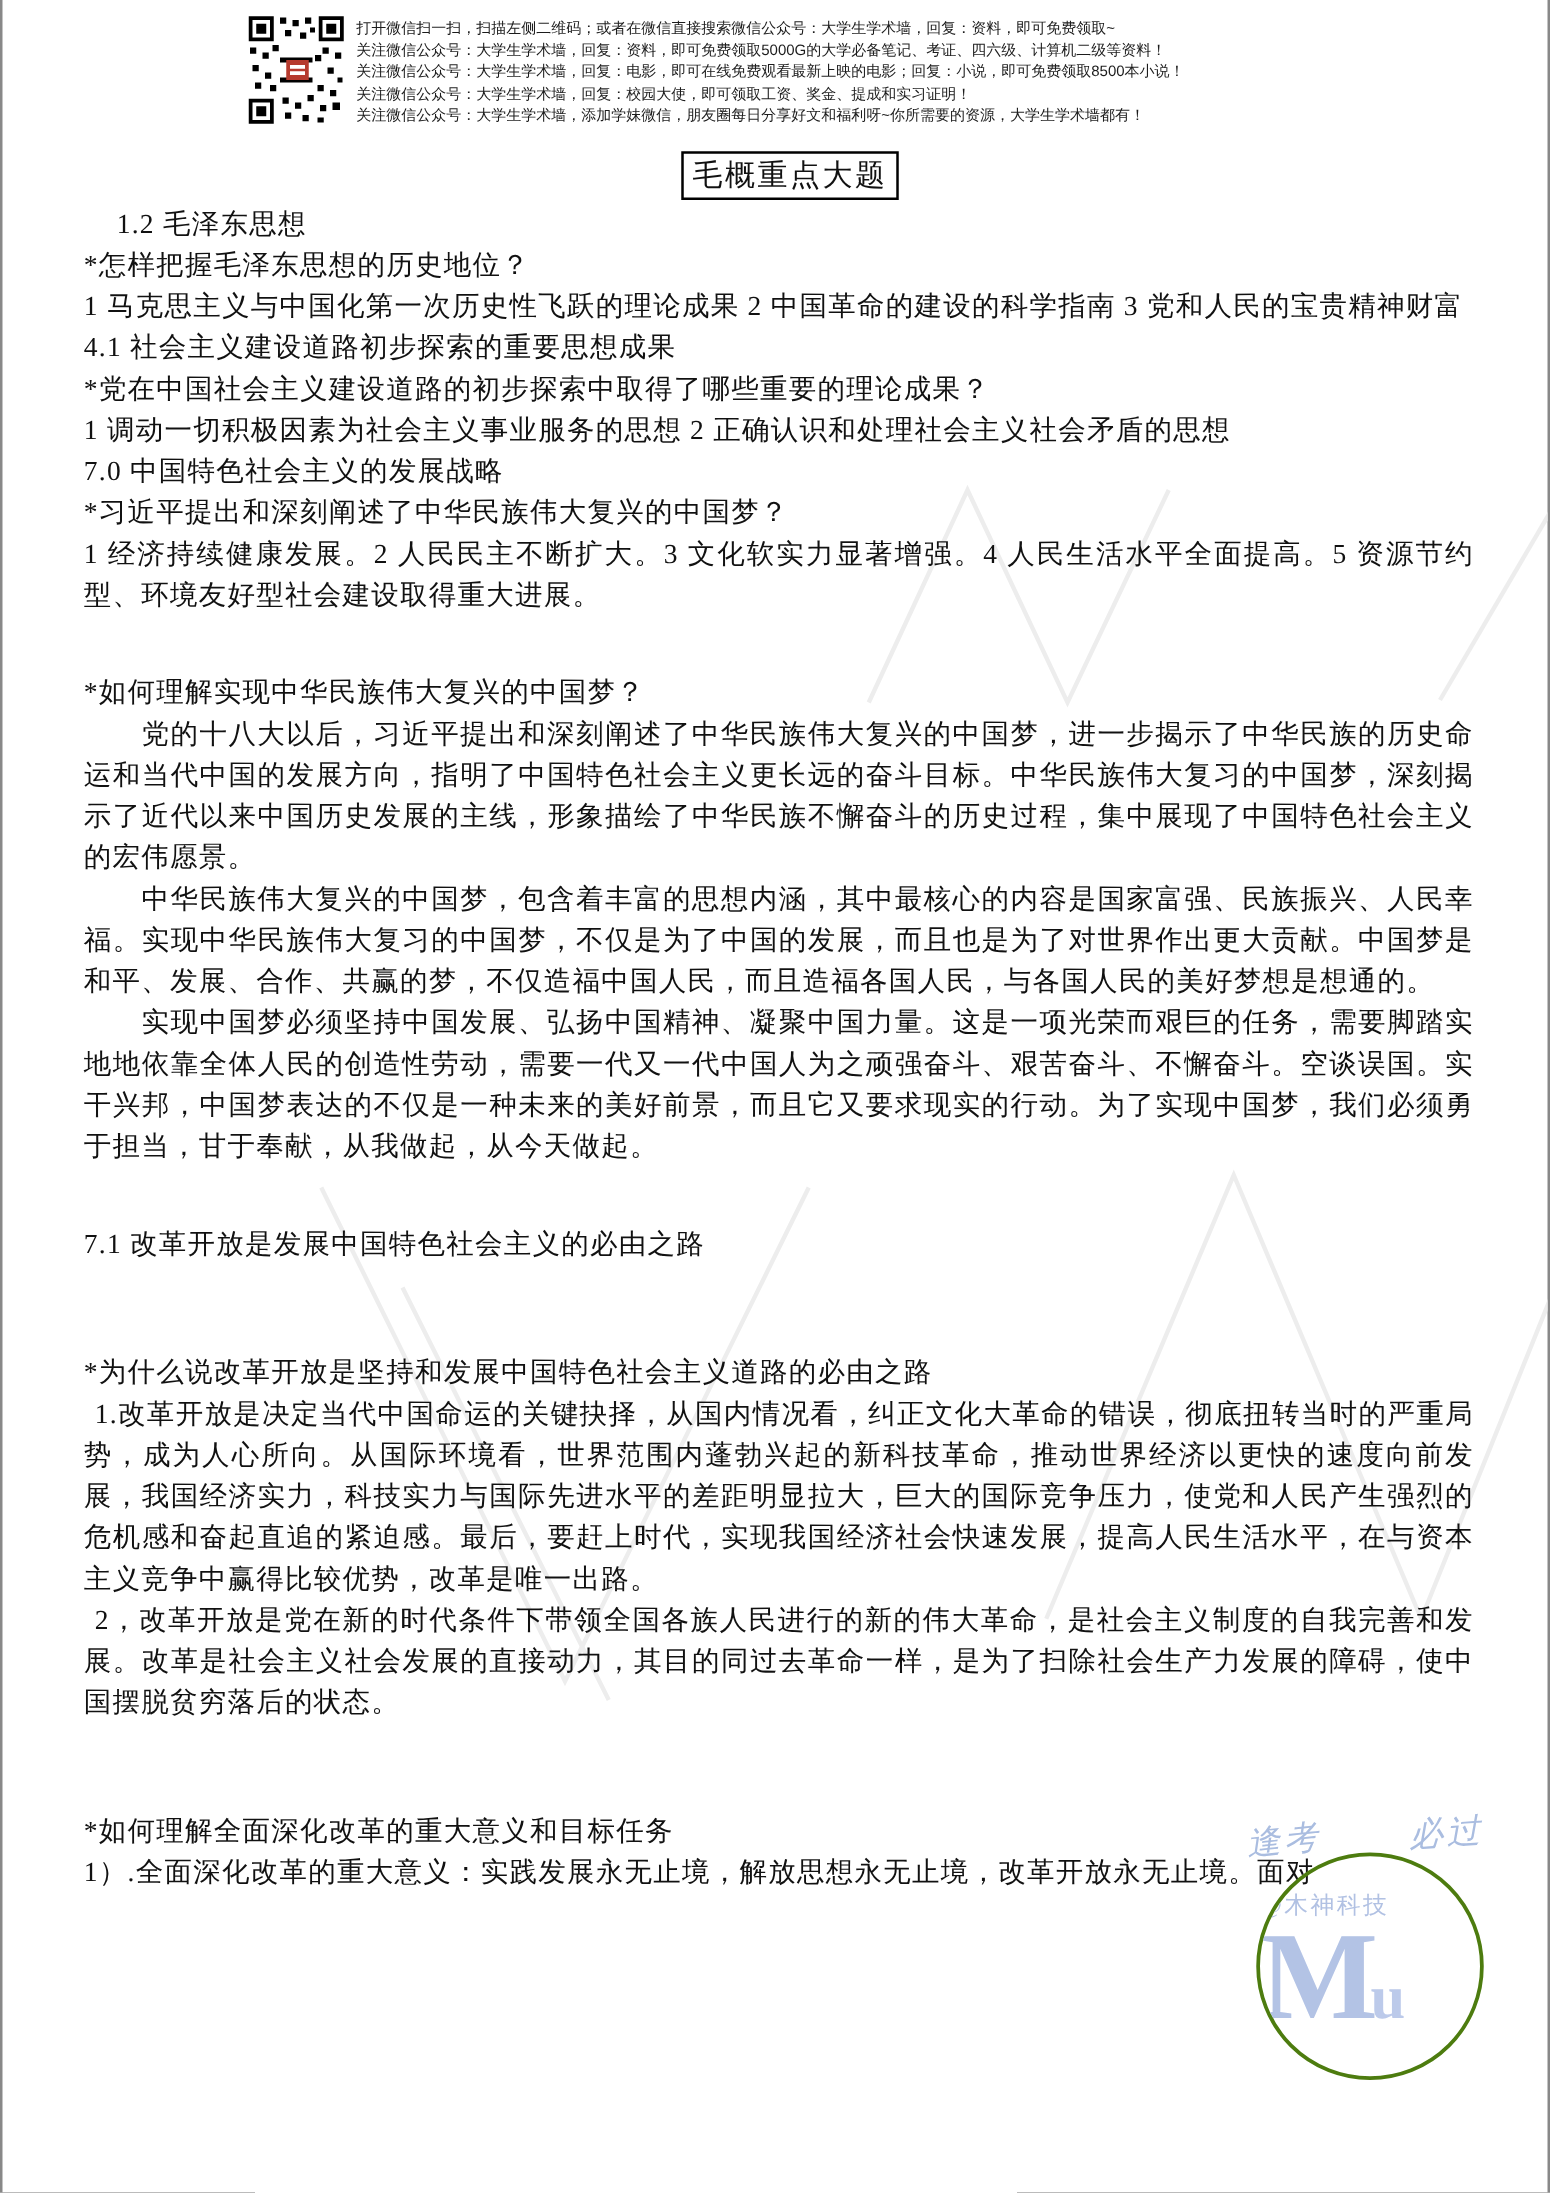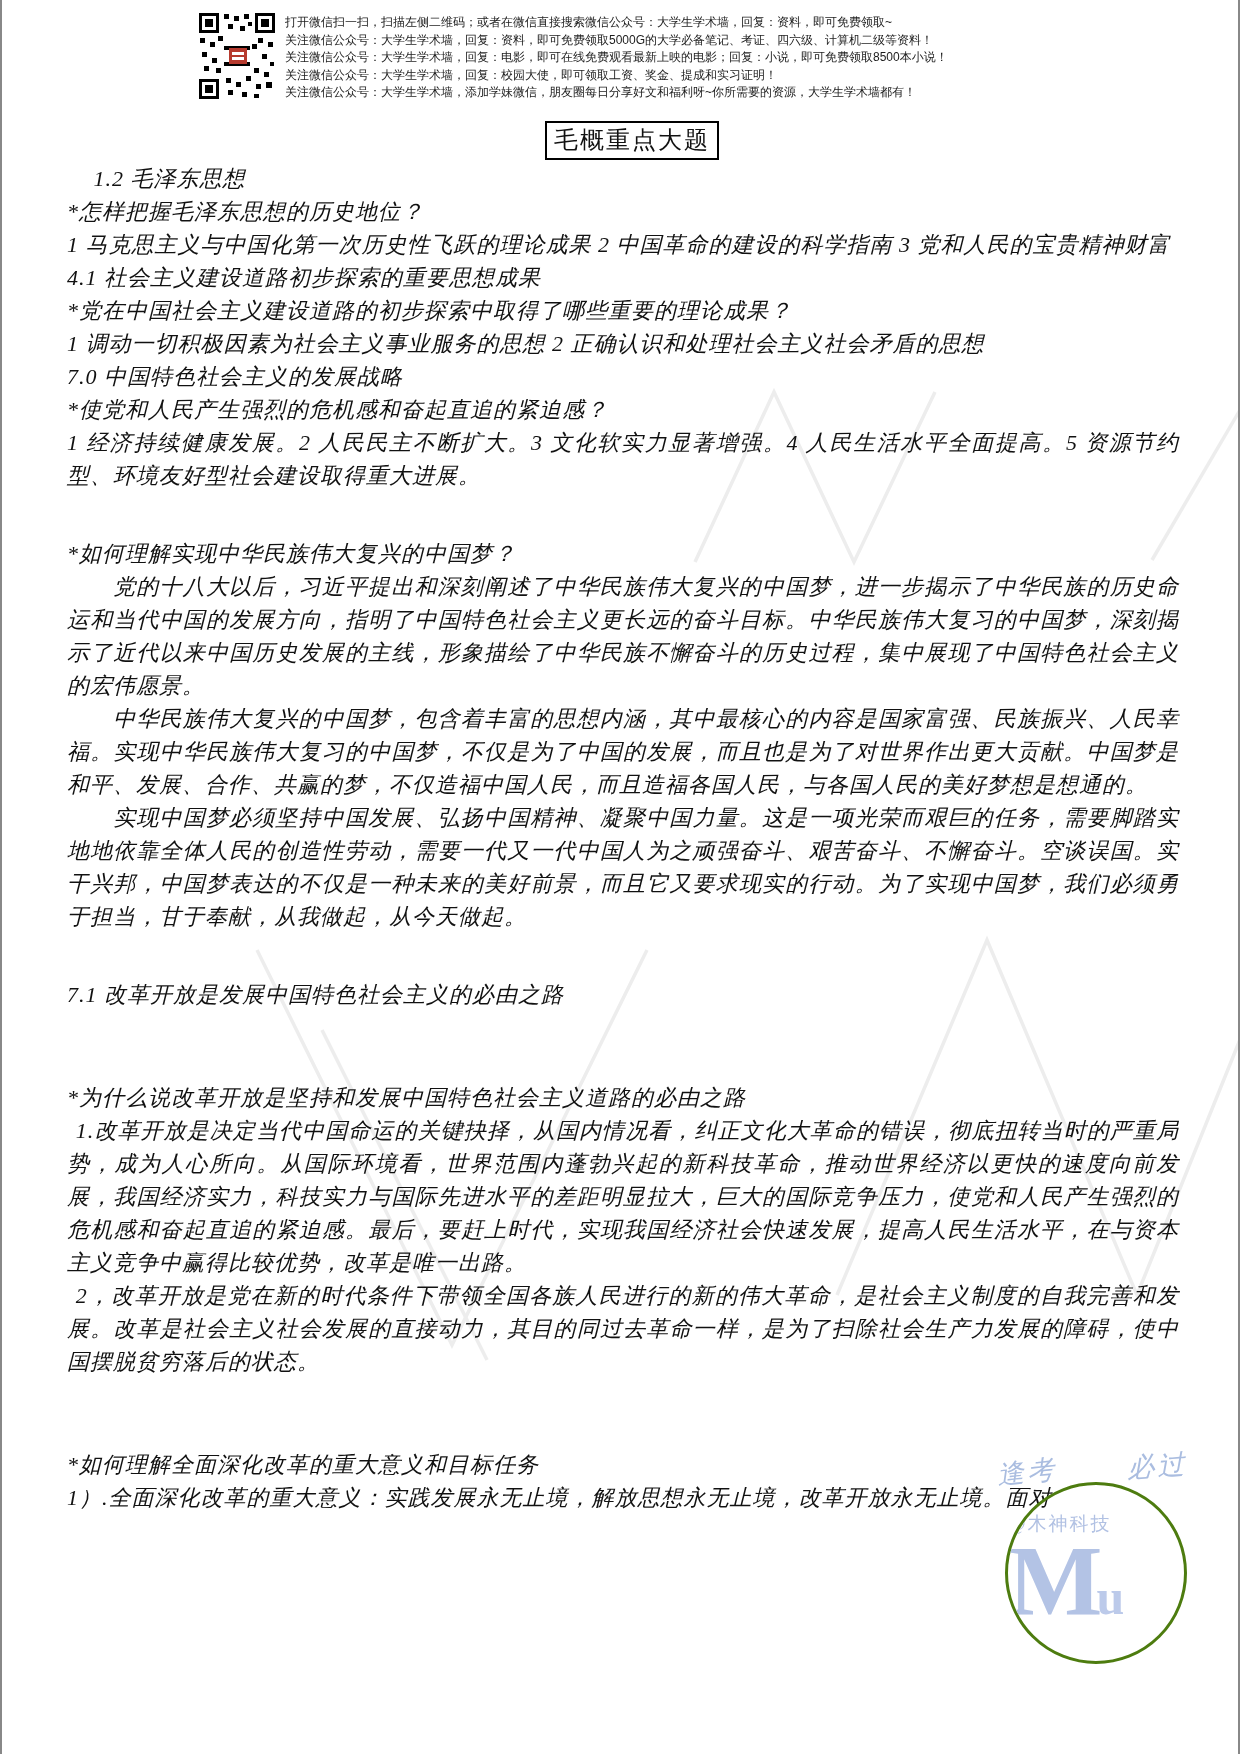--- a/index.html
+++ b/index.html
@@ -30,21 +30,21 @@
     display:inline-block;border:2px solid #000;padding:1px 7px 2px 7px;
     font-size:24px;letter-spacing:2px;margin-left:24px;
   }
 
   
   .body{
     position:absolute;left:65px;top:162px;width:1112px;
     font-size:22px;line-height:33px;letter-spacing:1px;
     text-align:justify;
   }
-  .body p{margin:0;font-style:italic;}
+  .body p{margin:0;}
   .ind-1{text-indent:1.2em;}
   .ind-2{text-indent:2.1em;}
   .ind-05{text-indent:0.4em;}
   .gap-sm{margin-top:45px !important;}
   .gap-md{margin-top:70px !important;}
 
   
   .brand-wm{position:absolute;left:975px;top:1440px;width:260px;height:300px;pointer-events:none;}
   .wm-slogan{
     position:absolute;font-style:italic;font-size:27px;color:#aabde0;
@@ -146,21 +146,21 @@
   </div>
 
   <div class="body">
     <p class="ind-1">1.2 毛泽东思想</p>
     <p>*怎样把握毛泽东思想的历史地位？</p>
     <p>1 马克思主义与中国化第一次历史性飞跃的理论成果 2  中国革命的建设的科学指南 3  党和人民的宝贵精神财富</p>
     <p>4.1 社会主义建设道路初步探索的重要思想成果</p>
     <p>*党在中国社会主义建设道路的初步探索中取得了哪些重要的理论成果？</p>
     <p>1 调动一切积极因素为社会主义事业服务的思想 2 正确认识和处理社会主义社会矛盾的思想</p>
     <p>7.0 中国特色社会主义的发展战略</p>
-    <p>*使党和人民产生强烈的危机感和奋起直追的紧迫感？</p>
+    <p>*习近平提出和深刻阐述了中华民族伟大复兴的中国梦？</p>
     <p>1 经济持续健康发展。2 人民民主不断扩大。3 文化软实力显著增强。4 人民生活水平全面提高。5 资源节约型、环境友好型社会建设取得重大进展。</p>
     <p class="gap-sm">*如何理解实现中华民族伟大复兴的中国梦？</p>
     <p class="ind-2">党的十八大以后，习近平提出和深刻阐述了中华民族伟大复兴的中国梦，进一步揭示了中华民族的历史命运和当代中国的发展方向，指明了中国特色社会主义更长远的奋斗目标。中华民族伟大复习的中国梦，深刻揭示了近代以来中国历史发展的主线，形象描绘了中华民族不懈奋斗的历史过程，集中展现了中国特色社会主义的宏伟愿景。</p>
     <p class="ind-2">中华民族伟大复兴的中国梦，包含着丰富的思想内涵，其中最核心的内容是国家富强、民族振兴、人民幸福。实现中华民族伟大复习的中国梦，不仅是为了中国的发展，而且也是为了对世界作出更大贡献。中国梦是和平、发展、合作、共赢的梦，不仅造福中国人民，而且造福各国人民，与各国人民的美好梦想是想通的。</p>
     <p class="ind-2">实现中国梦必须坚持中国发展、弘扬中国精神、凝聚中国力量。这是一项光荣而艰巨的任务，需要脚踏实地地依靠全体人民的创造性劳动，需要一代又一代中国人为之顽强奋斗、艰苦奋斗、不懈奋斗。空谈误国。实干兴邦，中国梦表达的不仅是一种未来的美好前景，而且它又要求现实的行动。为了实现中国梦，我们必须勇于担当，甘于奉献，从我做起，从今天做起。</p>
     <p class="gap-sm">7.1 改革开放是发展中国特色社会主义的必由之路</p>
     <p class="gap-md">*为什么说改革开放是坚持和发展中国特色社会主义道路的必由之路</p>
     <p class="ind-05">1.改革开放是决定当代中国命运的关键抉择，从国内情况看，纠正文化大革命的错误，彻底扭转当时的严重局势，成为人心所向。从国际环境看，世界范围内蓬勃兴起的新科技革命，推动世界经济以更快的速度向前发展，我国经济实力，科技实力与国际先进水平的差距明显拉大，巨大的国际竞争压力，使党和人民产生强烈的危机感和奋起直追的紧迫感。最后，要赶上时代，实现我国经济社会快速发展，提高人民生活水平，在与资本主义竞争中赢得比较优势，改革是唯一出路。</p>
     <p class="ind-05">2，改革开放是党在新的时代条件下带领全国各族人民进行的新的伟大革命，是社会主义制度的自我完善和发展。改革是社会主义社会发展的直接动力，其目的同过去革命一样，是为了扫除社会生产力发展的障碍，使中国摆脱贫穷落后的状态。</p>
     <p class="gap-md">*如何理解全面深化改革的重大意义和目标任务</p>

